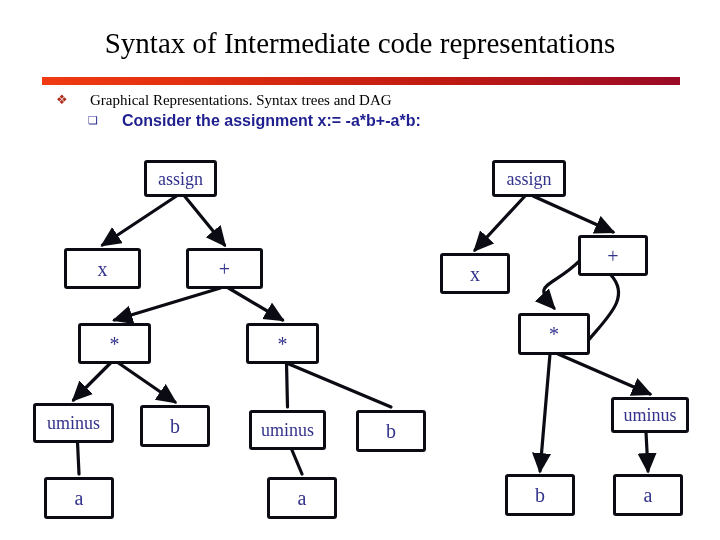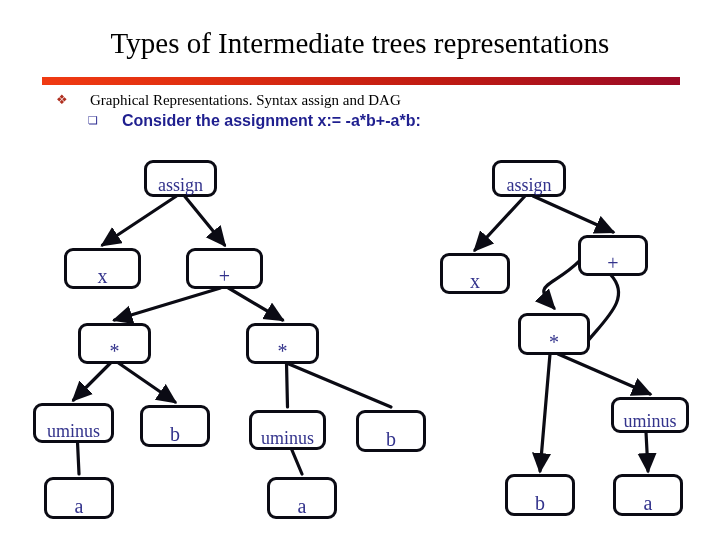--- a/index.html
+++ b/index.html
@@ -91,47 +91,47 @@
     width: 720px;
     height: 540px;
     pointer-events: none;
   }
 
   
   .node {
     position: absolute;
     box-sizing: border-box;
     border: 3px solid #0b0b14;
-    border-radius: 9px;
+    border-radius: 3px;
     background: #ffffff;
     color: #33338c;
     display: flex;
-    align-items: flex-end;
+    align-items: center;
     justify-content: center;
     font-family: "Liberation Serif", "DejaVu Serif", serif;
     font-size: 19px;
     line-height: 1;
     white-space: nowrap;
     z-index: 5;
   }
   .node.small { font-size: 18px; }
   .node.op { font-size: 20px; }
 </style>
 </head>
 <body>
 
 <div id="slide">
 
-  <div id="slide-title">Types of Intermediate trees representations</div>
+  <div id="slide-title">Syntax of Intermediate code representations</div>
 
   <div id="divider"></div>
 
   <div class="bullet-row" id="bullet-l1">
     <span class="bullet-marker-1">❖</span>
-    <span class="bullet-text-1">Graphical Representations. Syntax assign and DAG</span>
+    <span class="bullet-text-1">Graphical Representations. Syntax trees and DAG</span>
   </div>
 
   <div class="bullet-row" id="bullet-l2">
     <span class="bullet-marker-2">❏</span>
     <span class="bullet-text-2">Consider the assignment x:= -a*b+-a*b:</span>
   </div>
 
   <svg id="graph-layer" viewBox="0 0 720 540" width="720" height="540" xmlns="http://www.w3.org/2000/svg">
     <defs>
       <marker id="arrowhead" markerWidth="7" markerHeight="7" refX="5.6" refY="3" orient="auto">

